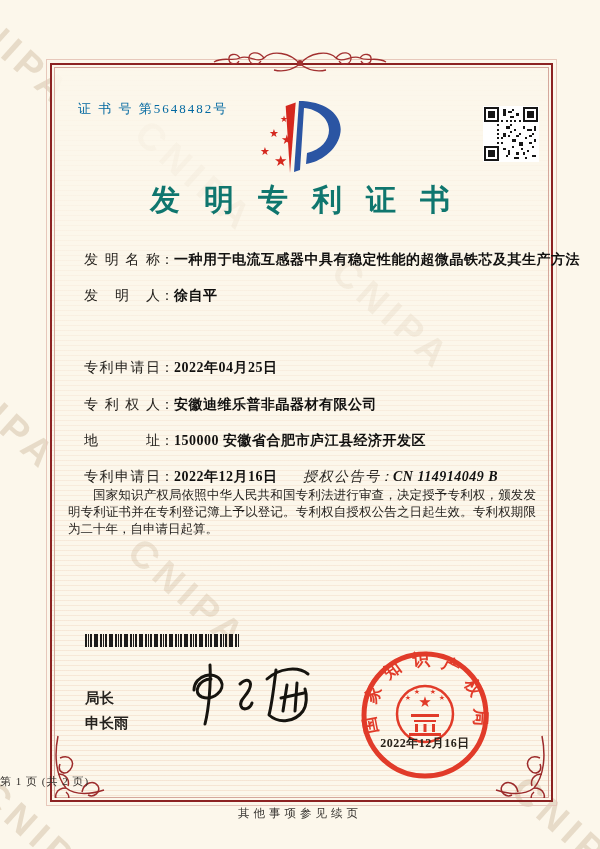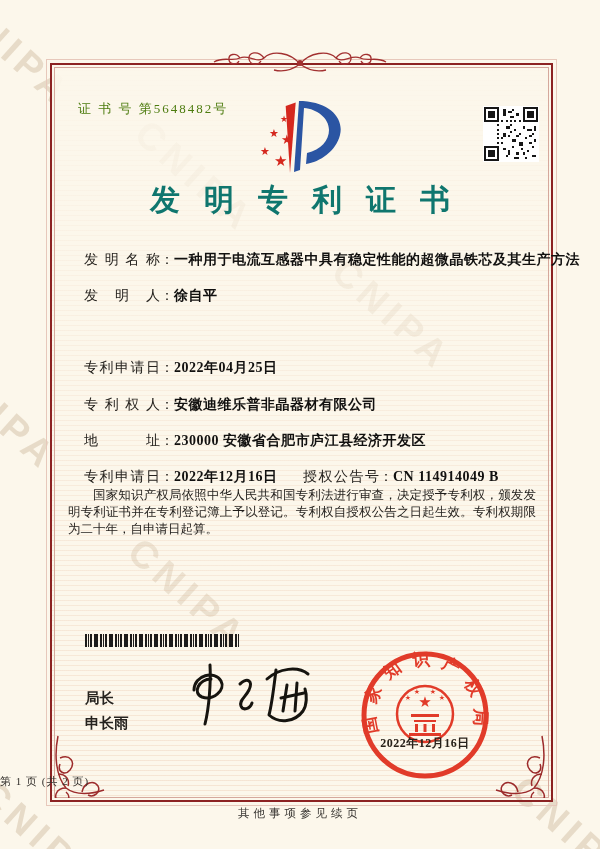--- a/index.html
+++ b/index.html
@@ -17,34 +17,34 @@
          border:2px solid #8c2222;
          background:
            linear-gradient(180deg, rgba(252,247,235,0.95) 0%, rgba(252,247,235,0.35) 55%, rgba(252,247,235,0) 100%),
            repeating-linear-gradient(180deg, rgba(218,146,104,0.18) 0 1px, rgba(252,247,235,0) 1px 5px);}
   .frame::before{content:'';position:absolute;inset:2px;border:1px solid #d5a89c;pointer-events:none;}
   .frame::after{content:'';position:absolute;inset:-6px;border:1px solid #e7c8bb;pointer-events:none;}
 
   .ornament{position:absolute;pointer-events:none;}
 
   
-  .cert-no{position:absolute;left:78px;top:100px;font-size:13px;letter-spacing:2px;color:#4d7c0f;}
+  .cert-no{position:absolute;left:78px;top:100px;font-size:13px;letter-spacing:2px;color:#0369a1;}
   .logo{position:absolute;left:243px;top:98px;width:100px;height:80px;}
   .logo .star{position:absolute;color:#d5281e;line-height:1;font-family:"DejaVu Sans",sans-serif;}
   .qr{position:absolute;left:483px;top:106px;width:54px;height:54px;background:#fff;padding:1px;}
   .title{position:absolute;left:0;top:180px;width:100%;text-align:center;
          font-size:30px;font-weight:700;letter-spacing:24px;text-indent:24px;color:#0f766e;}
 
   
   .field-row{position:absolute;left:84px;height:18px;white-space:nowrap;font-size:14px;}
   .flabel{display:inline-block;width:76px;text-align:justify;text-align-last:justify;
           color:#26231f;vertical-align:top;}
   .fcolon{color:#26231f;}
   .fvalue{font-weight:700;color:#121110;letter-spacing:0.5px;}
-  .pair2{position:absolute;left:219px;top:0;white-space:nowrap;}
+  .pair2{position:absolute;left:219px;top:0;white-space:nowrap;font-style:italic;}
 
   
   .body-text{position:absolute;left:68px;top:487px;width:468px;font-size:12.5px;
              line-height:17px;color:#201d1a;text-align:justify;}
   .body-text p{margin:0;text-indent:2em;}
 
   
   .barcode{position:absolute;left:85px;top:634px;width:155px;height:13px;
            background:
              repeating-linear-gradient(90deg,#1d1c1b 0 2px,transparent 2px 5px),
@@ -198,21 +198,21 @@
   <div class="field-row" style="top:287px">
     <span class="flabel">发明人</span><span class="fcolon">：</span><span class="fvalue">徐自平</span>
   </div>
   <div class="field-row" style="top:359px">
     <span class="flabel">专利申请日</span><span class="fcolon">：</span><span class="fvalue">2022年04月25日</span>
   </div>
   <div class="field-row" style="top:396px">
     <span class="flabel">专利权人</span><span class="fcolon">：</span><span class="fvalue">安徽迪维乐普非晶器材有限公司</span>
   </div>
   <div class="field-row" style="top:432px">
-    <span class="flabel">地址</span><span class="fcolon">：</span><span class="fvalue">230000 安徽省合肥市庐江县经济开发区</span>
+    <span class="flabel">地址</span><span class="fcolon">：</span><span class="fvalue">150000 安徽省合肥市庐江县经济开发区</span>
   </div>
   <div class="field-row" style="top:468px">
     <span class="flabel">专利申请日</span><span class="fcolon">：</span><span class="fvalue">2022年12月16日</span>
     <span class="pair2">
       <span class="flabel">授权公告号</span><span class="fcolon">：</span><span class="fvalue">CN 114914049 B</span>
     </span>
   </div>
 
   <div class="body-text">
     <p>国家知识产权局依照中华人民共和国专利法进行审查，决定授予专利权，颁发发明专利证书并在专利登记簿上予以登记。专利权自授权公告之日起生效。专利权期限为二十年，自申请日起算。</p>

